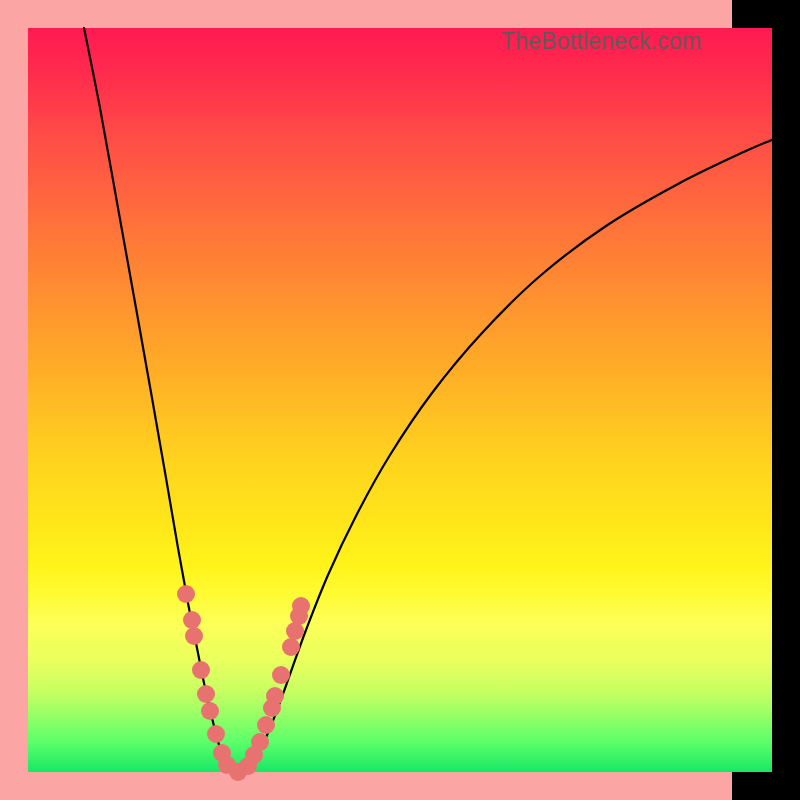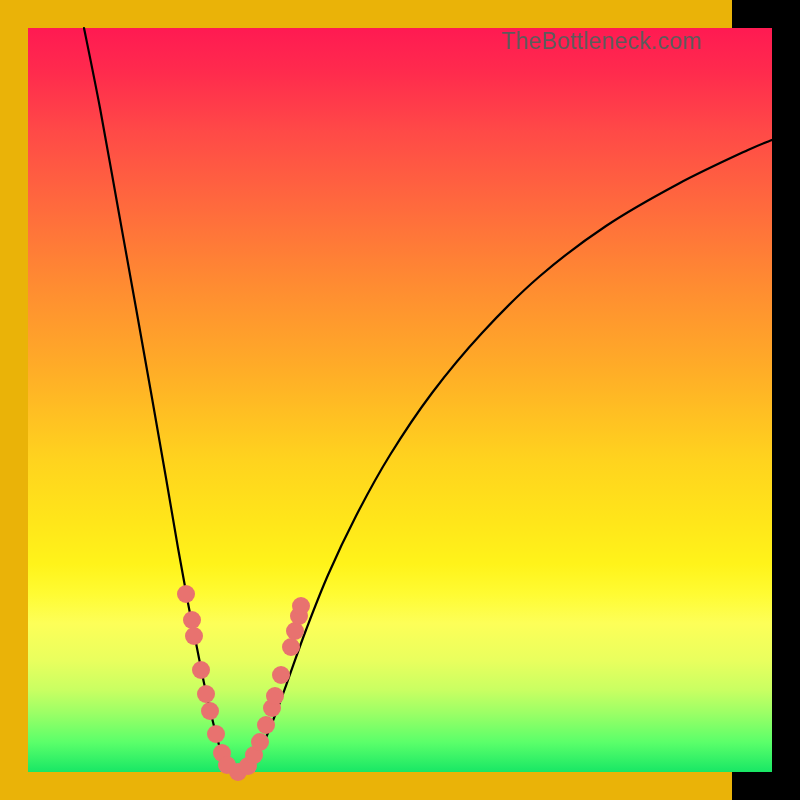--- a/index.html
+++ b/index.html
@@ -10,21 +10,21 @@
     overflow: hidden;
     background: #000;
     font-family: Arial, Helvetica, sans-serif;
   }
   .frame {
     position: absolute;
     top: 0;
     left: 0;
     width: 732px;
     height: 800px;
-    background: #eab308;
+    background: #fca5a5;
   }
   .plot-area {
     position: absolute;
     top: 28px;
     left: 28px;
     width: 744px;
     height: 744px;
     
     background: linear-gradient(
       to bottom,

